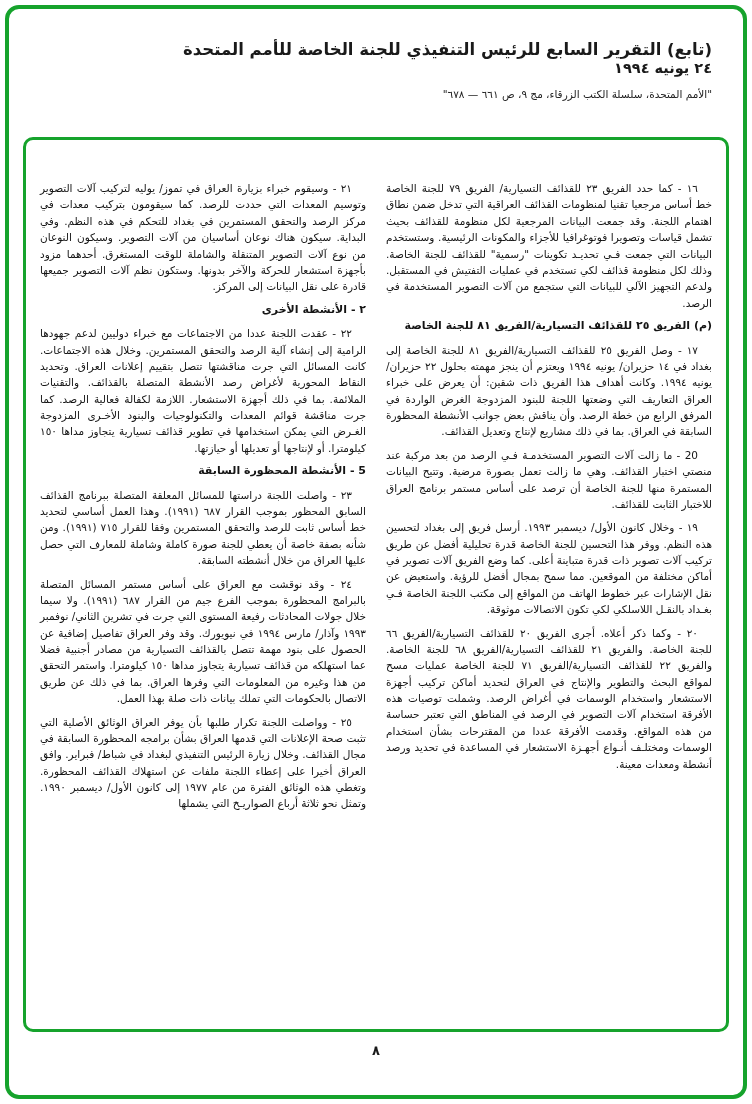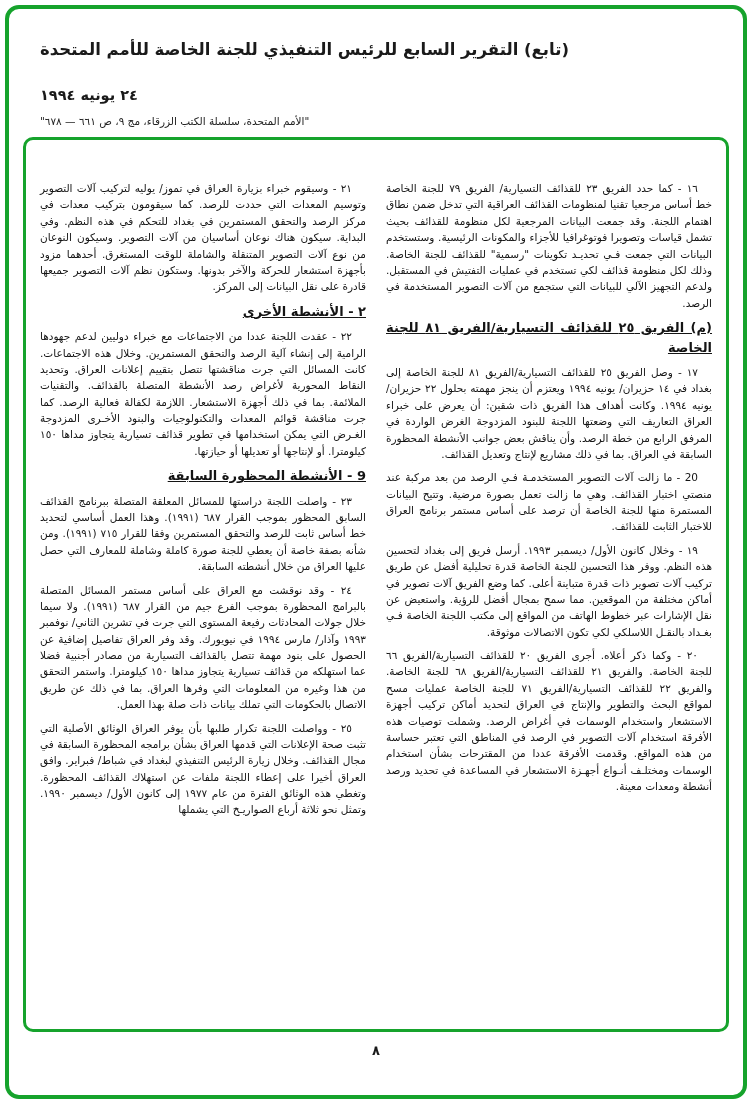--- a/index.html
+++ b/index.html
@@ -18,31 +18,31 @@
     inset: 5px;
     border: 4px solid var(--green);
     border-radius: 14px;
     pointer-events: none;
   }
   .doc-header {
     position: absolute;
     top: 40px;
     left: 40px;
     right: 40px;
-    text-align: left;
+    text-align: right;
   }
   .doc-title {
     font-size: 16.5px;
     font-weight: bold;
     letter-spacing: 0.2px;
   }
   .doc-date {
     font-size: 14.5px;
     font-weight: bold;
-    margin-top: 28px;
+    margin-top: 1px;
   }
   .doc-source {
     font-size: 10.5px;
     margin-top: 12px;
     color: #222;
   }
   .text-box {
     position: absolute;
     top: 137px;
     left: 23px;
@@ -65,26 +65,25 @@
     font-size: 10.5px;
     line-height: 1.56;
     color: #141414;
     margin-top: 28px;
   }
   .para {
     margin-bottom: 7px;
     text-indent: 14px;
   }
   .subheading {
-    font-size: 13px;
+    font-size: 11px;
     font-weight: bold;
     margin: 5px 0 7px 0;
     text-indent: 0;
     line-height: 1.5;
-    text-decoration: underline;
   }
   .page-footer {
     position: absolute;
     top: 1040px;
     left: 0;
     right: 0;
     text-align: center;
   }
   .page-number {
     font-size: 13px;
@@ -113,21 +112,21 @@
         <p class="para">١٧ - وصل الفريق ٢٥ للقذائف التسيارية/الفريق ٨١ للجنة الخاصة إلى بغداد في ١٤ حزيران/ يونيه ١٩٩٤ ويعتزم أن ينجز مهمته بحلول ٢٢ حزيران/ يونيه ١٩٩٤. وكانت أهداف هذا الفريق ذات شقين: أن يعرض على خبراء العراق التعاريف التي وضعتها اللجنة للبنود المزدوجة الغرض الواردة في المرفق الرابع من خطة الرصد. وأن يناقش بعض جوانب الأنشطة المحظورة السابقة في العراق. بما في ذلك مشاريع لإنتاج وتعديل القذائف.</p>
         <p class="para">20 - ما زالت آلات التصوير المستخدمـة فـي الرصد من بعد مركبة عند منصتي اختبار القذائف. وهي ما زالت تعمل بصورة مرضية. وتتيح البيانات المستمرة منها للجنة الخاصة أن ترصد على أساس مستمر برنامج العراق للاختبار الثابت للقذائف.</p>
         <p class="para">١٩ - وخلال كانون الأول/ ديسمبر ١٩٩٣. أرسل فريق إلى بغداد لتحسين هذه النظم. ووفر هذا التحسين للجنة الخاصة قدرة تحليلية أفضل عن طريق تركيب آلات تصوير ذات قدرة متباينة أعلى. كما وضع الفريق آلات تصوير في أماكن مختلفة من الموقعين. مما سمح بمجال أفضل للرؤية. واستعيض عن نقل الإشارات عبر خطوط الهاتف من المواقع إلى مكتب اللجنة الخاصة فـي بغـداد بالنقـل اللاسلكي لكي تكون الاتصالات موثوقة.</p>
         <p class="para">٢٠ - وكما ذكر أعلاه. أجرى الفريق ٢٠ للقذائف التسيارية/الفريق ٦٦ للجنة الخاصة. والفريق ٢١ للقذائف التسيارية/الفريق ٦٨ للجنة الخاصة. والفريق ٢٢ للقذائف التسيارية/الفريق ٧١ للجنة الخاصة عمليات مسح لمواقع البحث والتطوير والإنتاج في العراق لتحديد أماكن تركيب أجهزة الاستشعار واستخدام الوسمات في أغراض الرصد. وشملت توصيات هذه الأفرقة استخدام آلات التصوير في الرصد في المناطق التي تعتبر حساسة من هذه المواقع. وقدمت الأفرقة عددا من المقترحات بشأن استخدام الوسمات ومختلـف أنـواع أجهـزة الاستشعار في المساعدة في تحديد ورصد أنشطة ومعدات معينة.</p>
       </section>
 
       <section class="col col-left">
         <p class="para">٢١ - وسيقوم خبراء بزيارة العراق في تموز/ يوليه لتركيب آلات التصوير وتوسيم المعدات التي حددت للرصد. كما سيقومون بتركيب معدات في مركز الرصد والتحقق المستمرين في بغداد للتحكم في هذه النظم. وفي البداية. سيكون هناك نوعان أساسيان من آلات التصوير. وسيكون النوعان من نوع آلات التصوير المتنقلة والشاملة للوقت المستغرق. أحدهما مزود بأجهزة استشعار للحركة والآخر بدونها. وستكون نظم آلات التصوير جميعها قادرة على نقل البيانات إلى المركز.</p>
         <h2 class="subheading">٢ - الأنشطة الأخرى</h2>
         <p class="para">٢٢ - عقدت اللجنة عددا من الاجتماعات مع خبراء دوليين لدعم جهودها الرامية إلى إنشاء آلية الرصد والتحقق المستمرين. وخلال هذه الاجتماعات. كانت المسائل التي جرت مناقشتها تتصل بتقييم إعلانات العراق. وتحديد النقاط المحورية لأغراض رصد الأنشطة المتصلة بالقذائف. والتقنيات الملائمة. بما في ذلك أجهزة الاستشعار. اللازمة لكفالة فعالية الرصد. كما جرت مناقشة قوائم المعدات والتكنولوجيات والبنود الأخـرى المزدوجة الغـرض التي يمكن استخدامها في تطوير قذائف تسيارية يتجاوز مداها ١٥٠ كيلومترا. أو لإنتاجها أو تعديلها أو حيازتها.</p>
-        <h2 class="subheading">9 - الأنشطة المحظورة السابقة</h2>
+        <h2 class="subheading">5 - الأنشطة المحظورة السابقة</h2>
         <p class="para">٢٣ - واصلت اللجنة دراستها للمسائل المعلقة المتصلة ببرنامج القذائف السابق المحظور بموجب القرار ٦٨٧ (١٩٩١). وهذا العمل أساسي لتحديد خط أساس ثابت للرصد والتحقق المستمرين وفقا للقرار ٧١٥ (١٩٩١). ومن شأنه بصفة خاصة أن يعطي للجنة صورة كاملة وشاملة للمعارف التي حصل عليها العراق من خلال أنشطته السابقة.</p>
         <p class="para">٢٤ - وقد نوقشت مع العراق على أساس مستمر المسائل المتصلة بالبرامج المحظورة بموجب الفرع جيم من القرار ٦٨٧ (١٩٩١). ولا سيما خلال جولات المحادثات رفيعة المستوى التي جرت في تشرين الثاني/ نوفمبر ١٩٩٣ وآذار/ مارس ١٩٩٤ في نيويورك. وقد وفر العراق تفاصيل إضافية عن الحصول على بنود مهمة تتصل بالقذائف التسيارية من مصادر أجنبية فضلا عما استهلكه من قذائف تسيارية يتجاوز مداها ١٥٠ كيلومترا. واستمر التحقق من هذا وغيره من المعلومات التي وفرها العراق. بما في ذلك عن طريق الاتصال بالحكومات التي تملك بيانات ذات صلة بهذا العمل.</p>
         <p class="para">٢٥ - وواصلت اللجنة تكرار طلبها بأن يوفر العراق الوثائق الأصلية التي تثبت صحة الإعلانات التي قدمها العراق بشأن برامجه المحظورة السابقة في مجال القذائف. وخلال زيارة الرئيس التنفيذي لبغداد في شباط/ فبراير. وافق العراق أخيرا على إعطاء اللجنة ملفات عن استهلاك القذائف المحظورة. وتغطي هذه الوثائق الفترة من عام ١٩٧٧ إلى كانون الأول/ ديسمبر ١٩٩٠. وتمثل نحو ثلاثة أرباع الصواريـخ التي يشملها</p>
       </section>
 
     </div>
   </main>
 
   <footer class="page-footer">
     <span class="page-number">٨</span>

